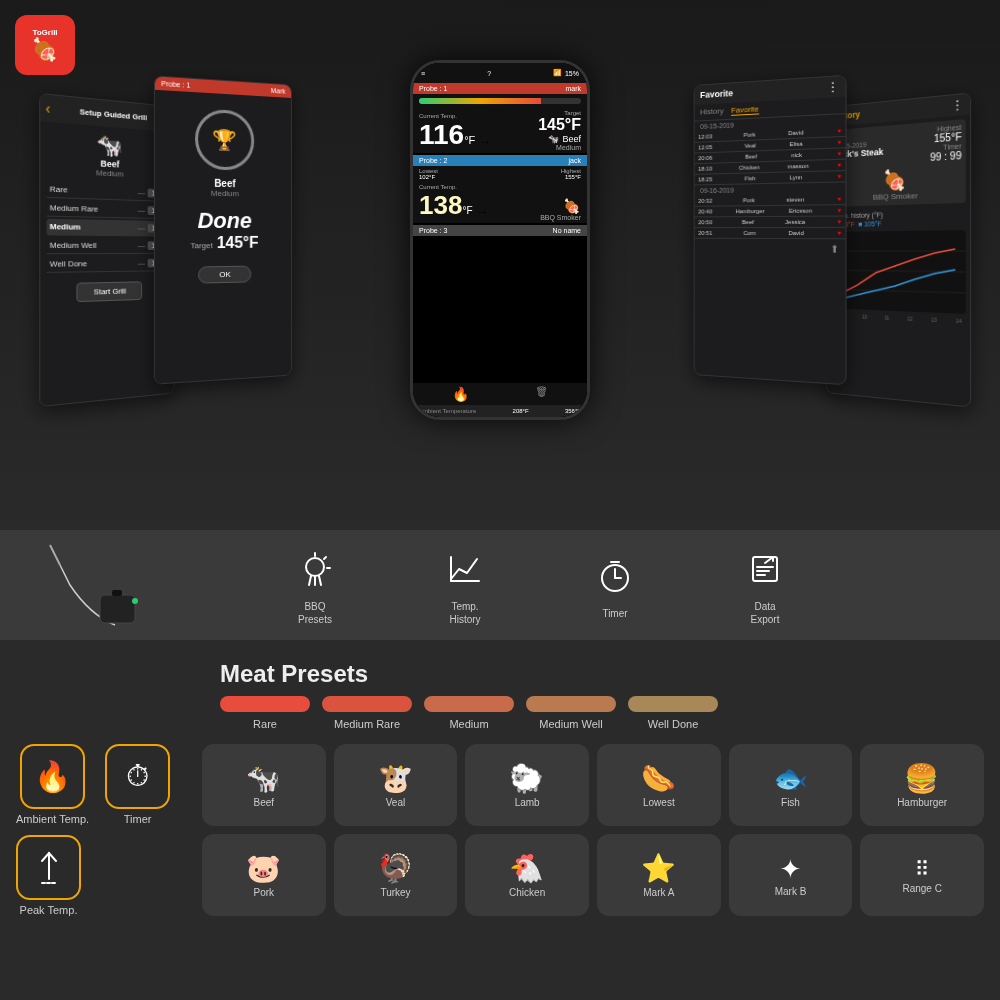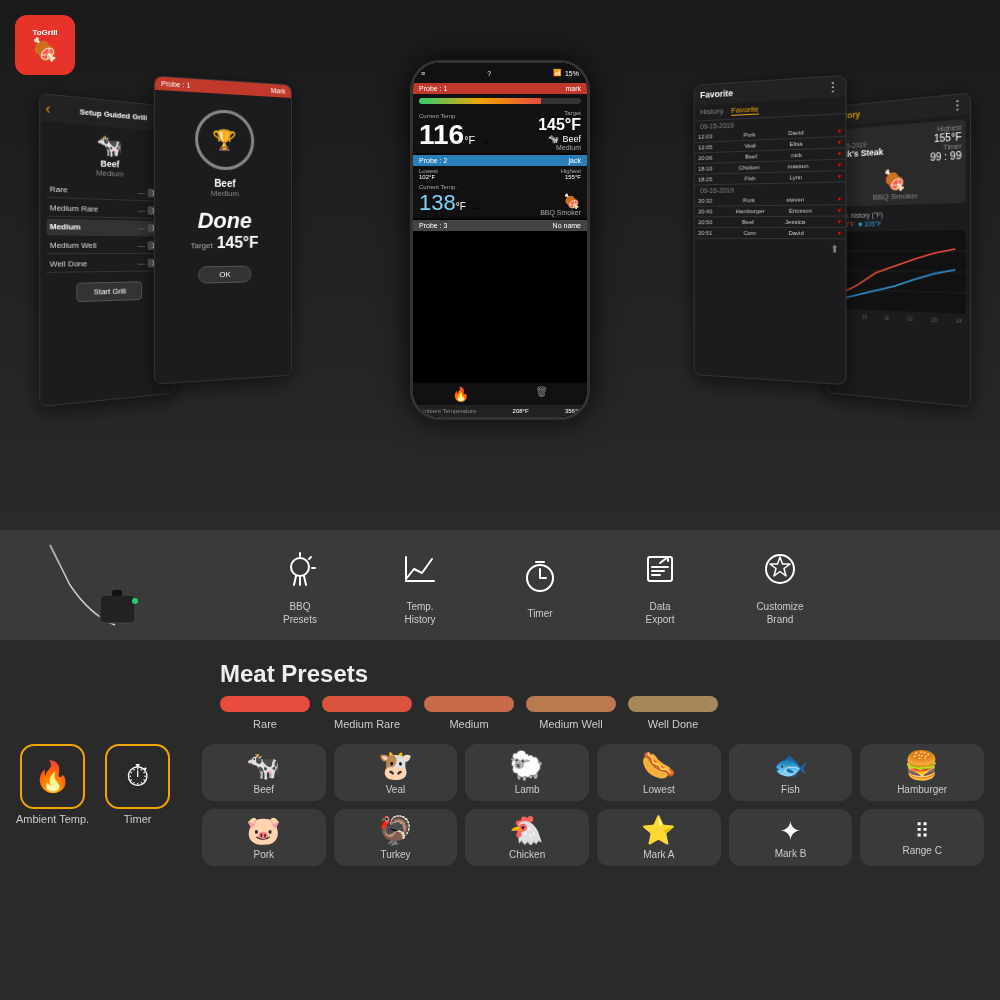--- a/index.html
+++ b/index.html
@@ -407,21 +407,21 @@
           <span>jack</span>
         </div>
         <div style="background:#111;padding:2px 6px;display:flex;justify-content:space-between;font-size:6px;color:#aaa;">
           <span><span>Lowest</span><br><span style="color:white;">102°F</span></span>
           <span style="text-align:right;"><span>Highest</span><br><span style="color:white;">155°F</span></span>
         </div>
         <div style="background:#111;padding:2px 6px;display:flex;justify-content:space-between;align-items:flex-end;">
           <div>
             <div style="font-size:6px;color:#aaa;">Current Temp.</div>
             <div style="display:flex;align-items:baseline;">
-              <span style="font-size:22px;color:#7dd3fc;font-weight:normal;">138</span>
+              <span style="font-size:26px;color:#fef9c3;font-weight:bold;">138</span>
               <span style="font-size:10px;color:white;">°F</span>
               <span style="font-size:12px;margin-left:4px;">→</span>
             </div>
           </div>
           <div style="text-align:right;">
             <div style="font-size:14px;">🍖</div>
             <div style="font-size:7px;color:#aaa;">BBQ Smoker</div>
           </div>
         </div>
 
@@ -639,29 +639,20 @@
           <line x1="22" y1="6" x2="26" y2="6"></line>
           <line x1="26" y1="6" x2="26" y2="10"></line>
           <line x1="10" y1="16" x2="26" y2="16"></line>
           <line x1="10" y1="20" x2="22" y2="20"></line>
           <line x1="10" y1="24" x2="18" y2="24"></line>
         </svg>
       </div>
       <span class="feature-label">Data<br>Export</span>
     </div>
 
-    <div class="feature-item">
-      <div class="feature-icon">
-        <svg class="feat-svg" viewBox="0 0 36 36">
-          <circle cx="18" cy="18" r="14"></circle>
-          <polygon points="18,6 20.5,13 28,13 22,17.5 24,25 18,20.5 12,25 14,17.5 8,13 15.5,13" fill="none" stroke="white" stroke-width="1.5"></polygon>
-        </svg>
-      </div>
-      <span class="feature-label">Customize<br>Brand</span>
-    </div>
 
   </div>
 
   <div style="padding:20px 20px 6px 220px;">
     <span style="font-size:24px;font-weight:bold;color:#eee;display:block;margin-bottom:8px;">Meat Presets</span>
     <div style="display:flex;gap:12px;align-items:flex-start;">
       <div class="preset-chip">
         <div style="width:90px;height:16px;background:#e74c3c;border-radius:8px;"></div>
         <span style="font-size:11px;color:#ccc;text-align:center;margin-top:3px;">Rare</span>
       </div>
@@ -691,20 +682,30 @@
         <div class="icon-box">
           <div class="icon-circle">🔥</div>
           <span class="icon-label">Ambient Temp.</span>
         </div>
         <div class="icon-box">
           <div class="icon-circle">⏱</div>
           <span class="icon-label">Timer</span>
         </div>
       </div>
       <div style="display:flex;gap:16px;">
+        <div class="icon-box">
+          <div class="icon-circle" style="font-size:22px;display:flex;flex-direction:column;align-items:center;justify-content:center;">
+            <svg width="30" height="34" viewBox="0 0 30 34" fill="none" stroke="white" stroke-width="2" stroke-linecap="round">
+              <line x1="15" y1="2" x2="15" y2="28"></line>
+              <polyline points="8,10 15,2 22,10"></polyline>
+              <line x1="8" y1="32" x2="22" y2="32" stroke-dasharray="3,2"></line>
+            </svg>
+          </div>
+          <span class="icon-label">Peak Temp.</span>
+        </div>
       </div>
     </div>
 
     <div class="meat-grid">
 
       <div class="meat-tile">
         <span class="meat-tile-icon">🐄</span>
         <span class="meat-tile-label">Beef</span>
       </div>
       <div class="meat-tile">

